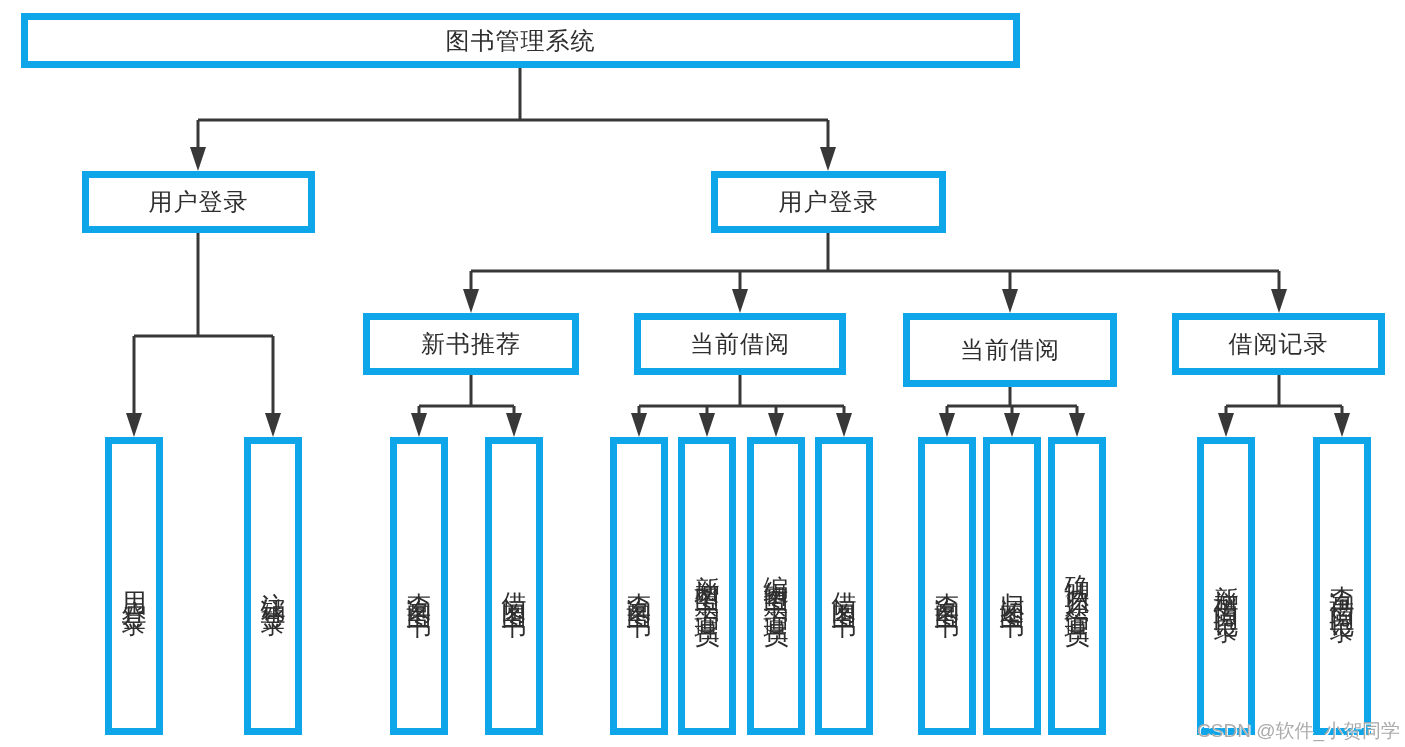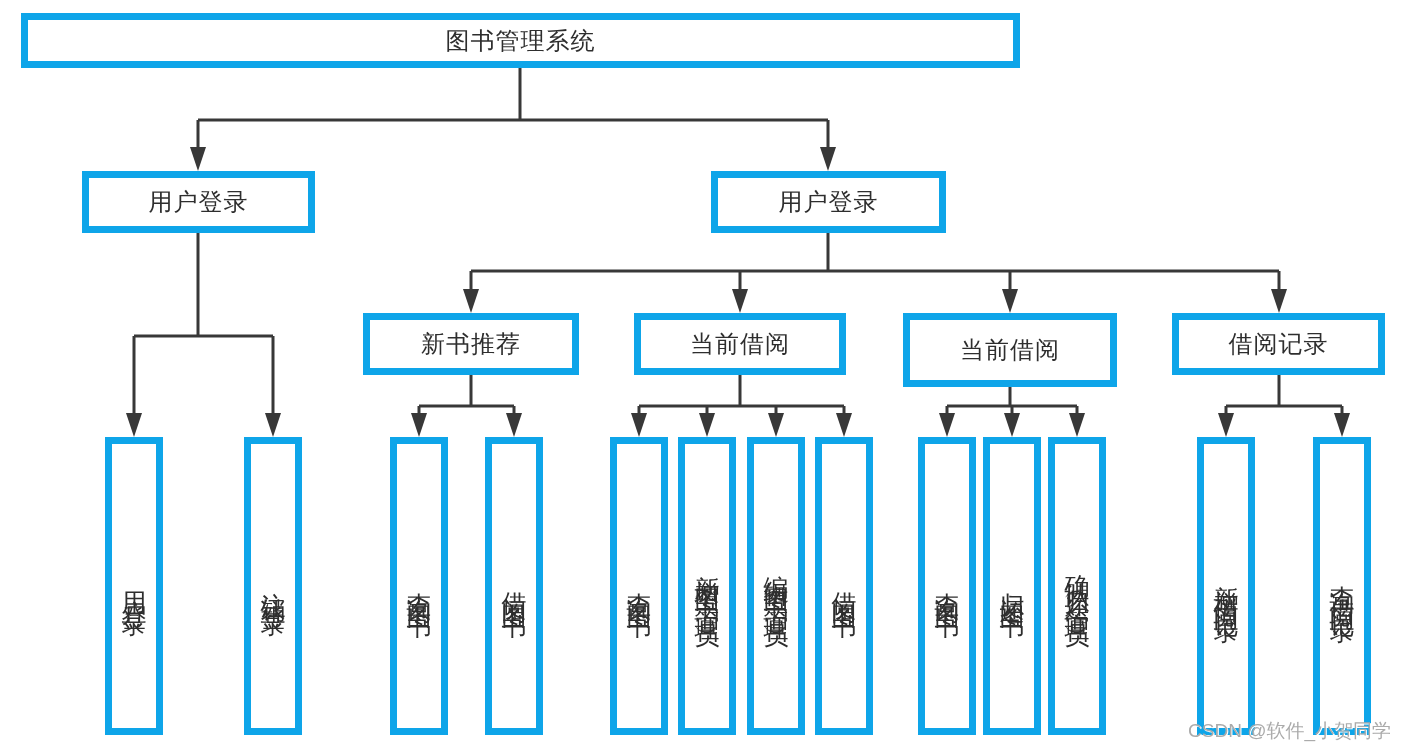--- a/index.html
+++ b/index.html
@@ -37,21 +37,21 @@
   }
   .box.v span {
     writing-mode: vertical-rl;
     text-orientation: mixed;
     font-size: 25px;
     letter-spacing: 7px;
     line-height: 1;
   }
   .watermark {
     position: absolute;
-    right: 14px;
+    right: 5px;
     bottom: 3px;
     font-size: 19px;
     color: #ababab;
     text-shadow: 1px 1px 0 #ffffff;
     z-index: 5;
     white-space: nowrap;
   }
 </style>
 </head>
 <body>

